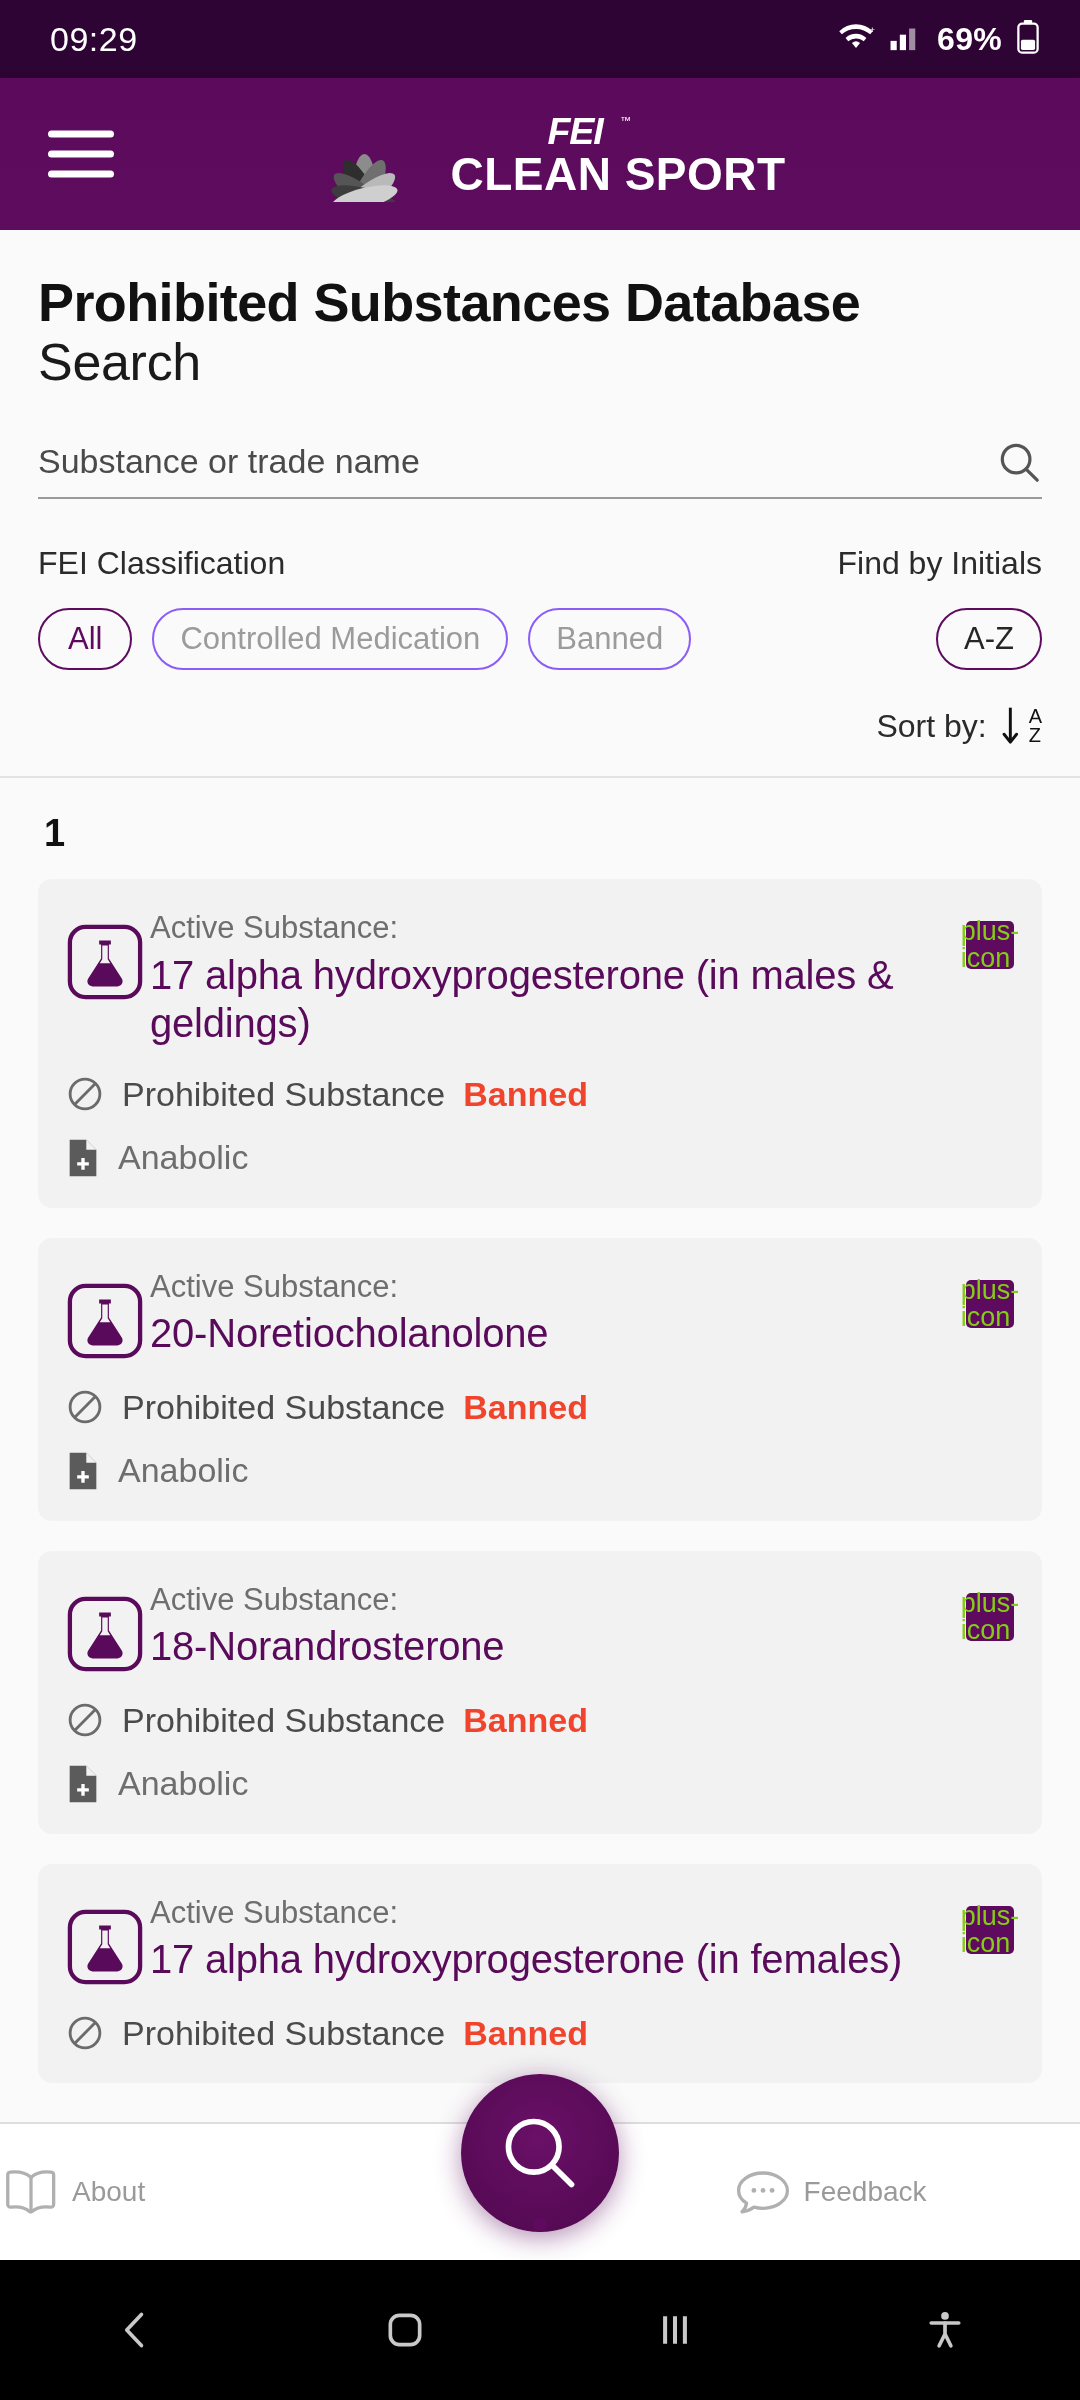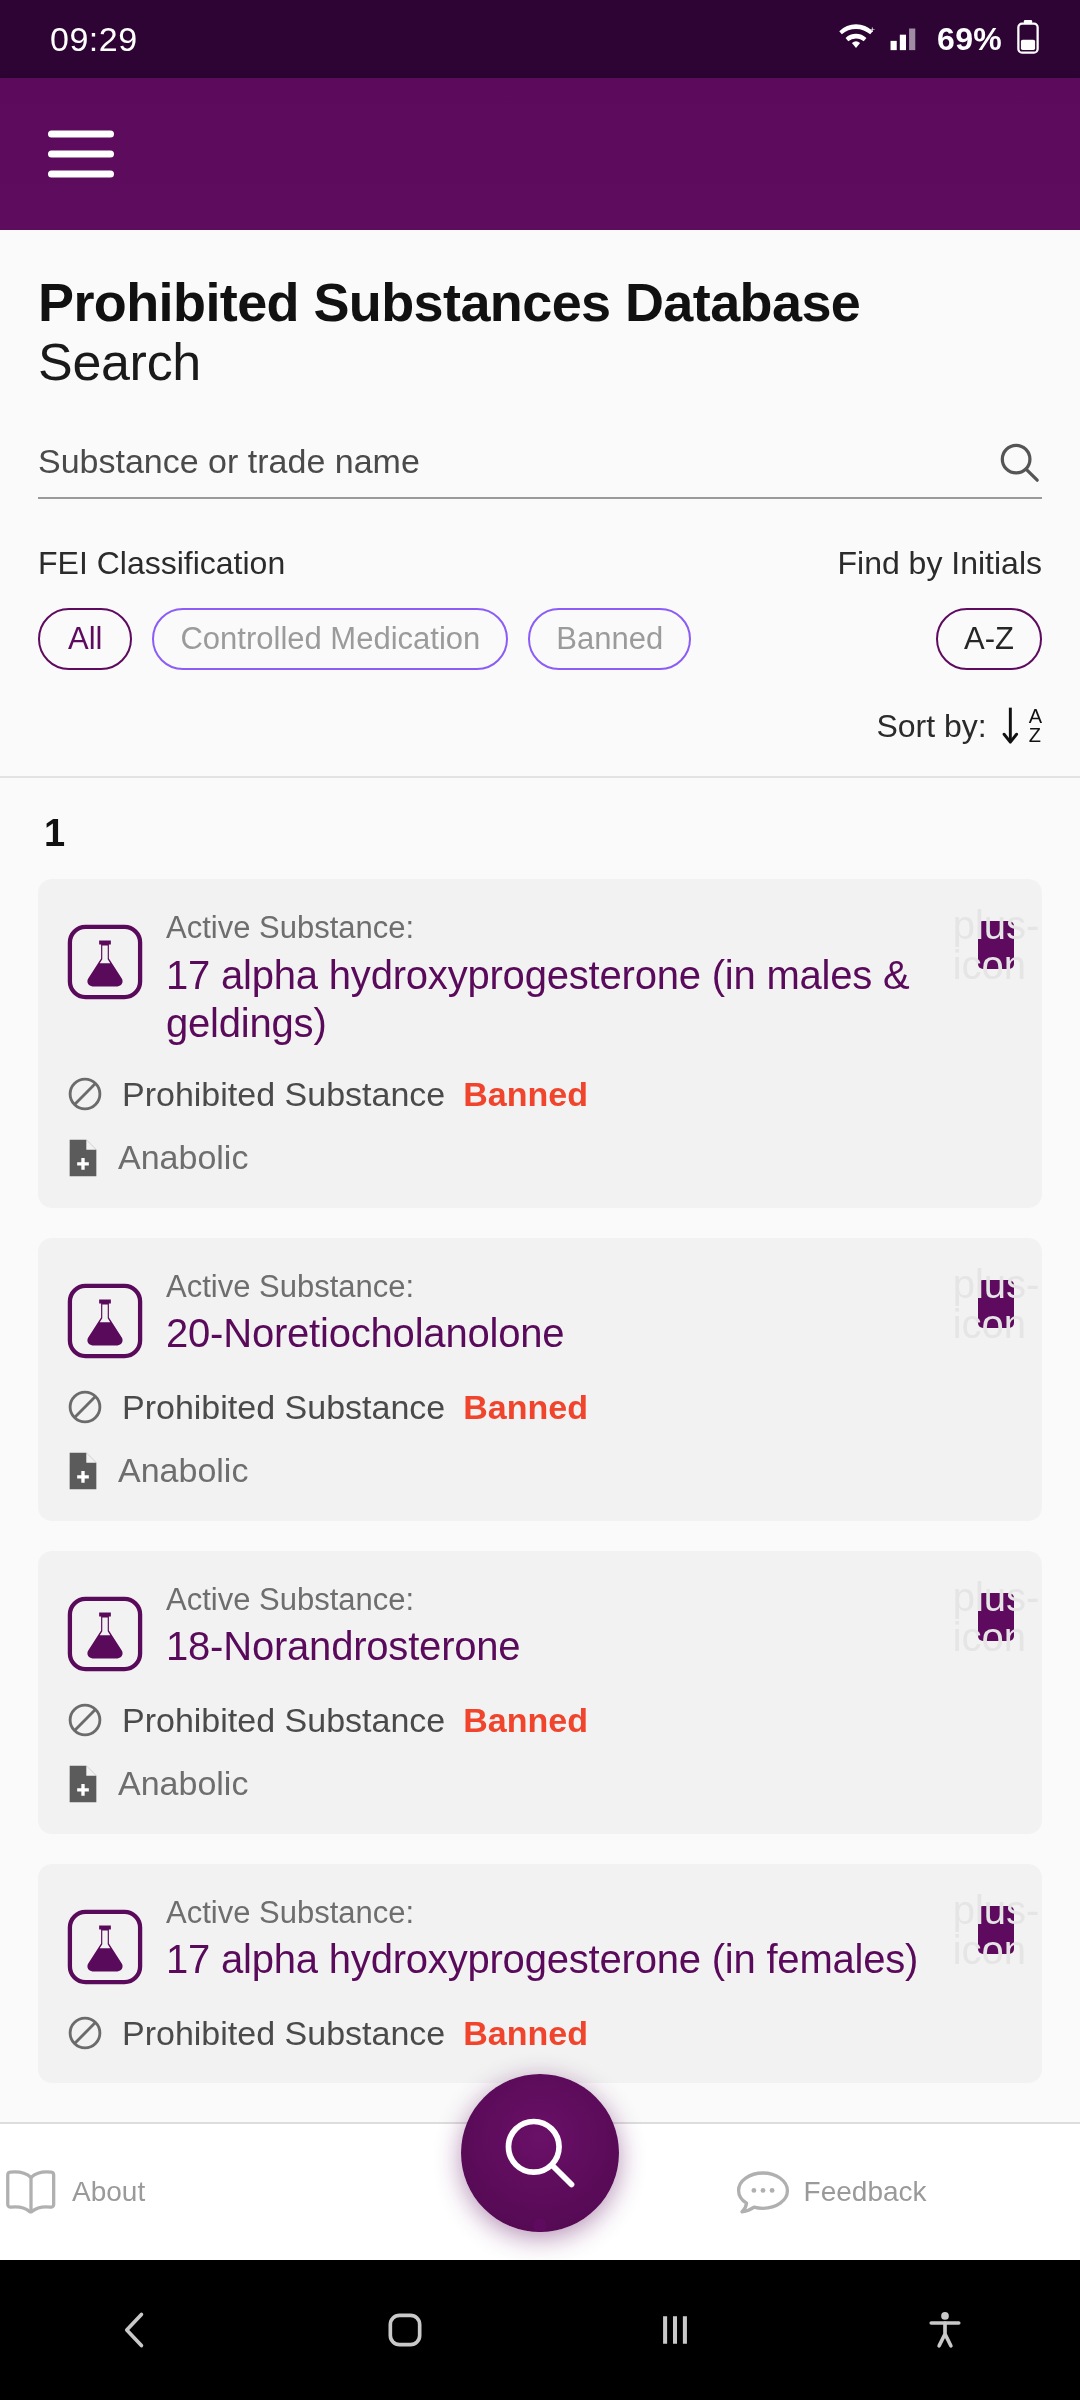--- a/index.html
+++ b/index.html
@@ -82,31 +82,31 @@
   .divider{ height:2px; background:#e3e3e3; }
 
   
   .results{ padding:0 38px; }
   .count{ font-size:38px; font-weight:700; color:#111; padding:34px 0 24px 6px;}
 
   .card{
     background:#f2f2f2; border-radius:14px; margin-bottom:30px;
     padding:30px 28px 30px 28px; position:relative;
   }
-  .card-top{ display:flex; gap:22px; align-items:flex-start; }
+  .card-top{ display:flex; gap:6px; align-items:flex-start; }
   .flask{ width:78px; height:78px; flex:none; margin-top:14px;}
   .card-texts{ flex:1; padding-right:70px; }
   .active-lbl{ font-size:31px; color:#6e6e6e; line-height:1.2;}
   .subst-name{ font-size:40px; color:#5a0a5a; line-height:1.2; margin-top:4px;
                letter-spacing:-.2px;}
   .plusbtn{
-    position:absolute; right:28px; top:42px; width:36px; height:48px;
-    background:#5e0a5e; color:#e5e5e5; border-radius:5px;
+    position:absolute; right:28px; top:42px; width:48px; height:48px;
+    background:#5e0a5e; color:#84cc16; border-radius:5px;
     display:flex; align-items:center; justify-content:center;
-    font-size:40px; line-height:1; font-weight:400;
+    font-size:27px; line-height:1; font-weight:400;
   }
   .row-status{ display:flex; align-items:center; gap:18px; margin-top:28px;}
   .row-status .txt{ font-size:34px; color:#4a4a4a;}
   .row-status .banned{ color:#f0442c; font-weight:700;}
   .ban-ico{ width:38px; height:38px; flex:none;}
   .row-cat{ display:flex; align-items:center; gap:18px; margin-top:24px;}
   .doc-ico{ width:34px; height:40px; flex:none;}
   .row-cat .txt{ font-size:34px; color:#6e6e6e;}
 
   
@@ -166,20 +166,40 @@
     </span>
   </div>
 </div>
 
 <div class="appbar">
   <div class="hamburger">
     <span></span>
     <span></span>
     <span></span>
   </div>
+  <div class="brand">
+    <svg class="brand-mark" viewBox="0 0 140 96">
+      <g transform="translate(70,92)">
+        <ellipse cx="0" cy="0" rx="13" ry="44" transform="rotate(0)" fill="#8c8c8c"></ellipse>
+        <ellipse cx="0" cy="0" rx="12" ry="42" transform="rotate(-26)" fill="#2e2e2e"></ellipse>
+        <ellipse cx="0" cy="0" rx="12" ry="42" transform="rotate(26)" fill="#6f6f6f"></ellipse>
+        <ellipse cx="0" cy="0" rx="11" ry="38" transform="rotate(-52)" fill="#555"></ellipse>
+        <ellipse cx="0" cy="0" rx="11" ry="38" transform="rotate(52)" fill="#b9b9b9"></ellipse>
+        <ellipse cx="0" cy="0" rx="10" ry="34" transform="rotate(-76)" fill="#3d3d3d"></ellipse>
+        <ellipse cx="0" cy="0" rx="10" ry="34" transform="rotate(76)" fill="#cfcfcf"></ellipse>
+      </g>
+    </svg>
+    <div class="brand-text">
+      <svg class="brand-fei" viewBox="0 0 120 34">
+        <text x="0" y="27" font-family="Liberation Sans, sans-serif" font-size="32" font-weight="700" font-style="italic" fill="#fff" letter-spacing="-1">FEI</text>
+        <text x="62" y="10" font-family="Liberation Sans, sans-serif" font-size="9" fill="#fff">™</text>
+      </svg>
+      <div class="brand-clean">CLEAN SPORT</div>
+    </div>
+  </div>
 </div>
 
 <div class="page">
 
   <div class="titlewrap">
     <div class="title-main">Prohibited Substances Database</div>
     <div class="title-sub">Search</div>
   </div>
 
   <div class="searchfield">

